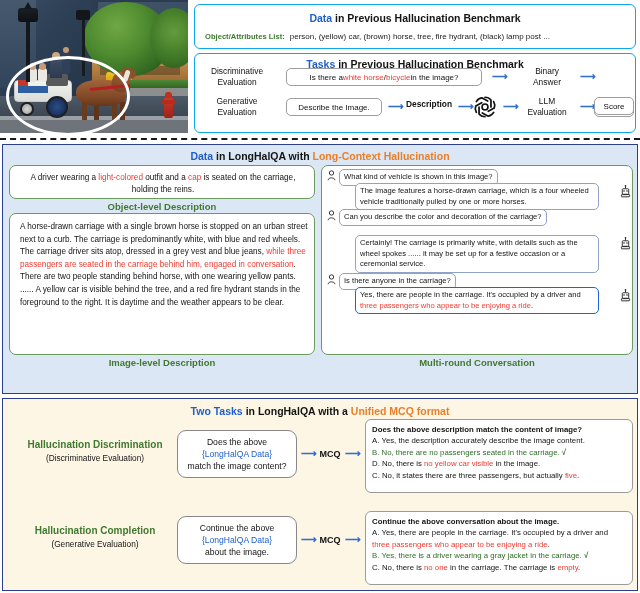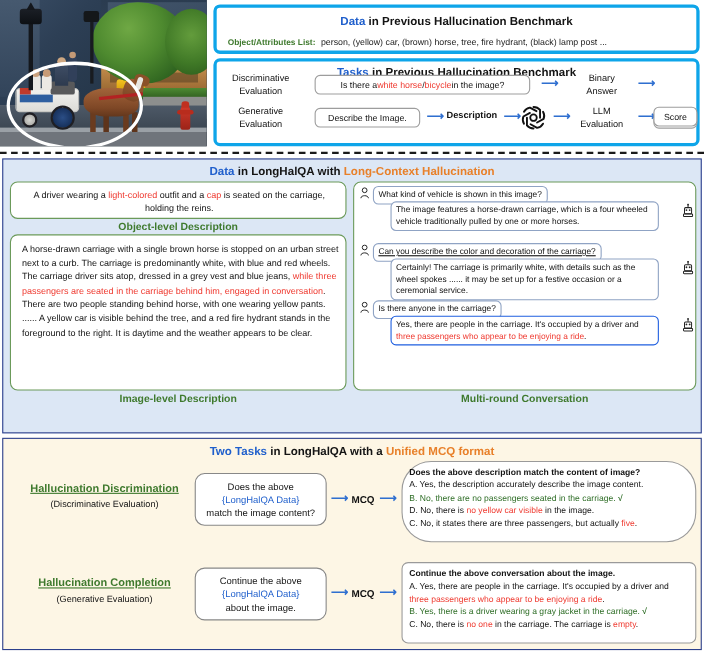--- a/index.html
+++ b/index.html
@@ -93,21 +93,21 @@
   #ph-hydrant-b { left:164px; top:96px; width:9px; height:22px; border-radius:4px 4px 2px 2px;
     background:linear-gradient(180deg,#d23a2b 0%,#9c2318 100%); }
   #ph-hydrant-t { left:165px; top:92px; width:7px; height:6px; border-radius:3px 3px 0 0; background:#c0301f; }
   #ph-hydrant-arm { left:161px; top:100px; width:15px; height:4px; border-radius:2px; background:#b82c1d; }
   #ph-ellipse {
     left:6px; top:56px; width:124px; height:80px; border:3px solid #ffffff; border-radius:50%;
     background:transparent;
   }
 
   .tbox {
-    position:absolute; background:#ffffff; border:3px solid #0ea5e9; border-radius:6px;
+    position:absolute; background:#ffffff; border:1px solid #0ea5e9; border-radius:6px;
   }
   #box-data-prev { left:194px; top:4px; width:442px; height:45px; }
   #box-tasks-prev { left:194px; top:53px; width:442px; height:80px; }
 
   .panel-title { text-align:center; font-weight:bold; font-size:10.5px; }
   .t-blue { color:#1f5fcc; }
   .t-orange { color:#e8802a; }
   .t-red { color:#ef3a30; }
 
   #data-prev-title { position:absolute; left:0; top:7px; width:100%; }
@@ -179,34 +179,34 @@
   .bubble {
     border:1px solid #8fa3c4; border-radius:5px; background:#fff;
     padding:2px 4px; font-size:7.6px; line-height:10.5px; color:#141414;
   }
   .bot-row { position:absolute; display:flex; align-items:flex-start; gap:21px; }
   .bot-icon { width:11px; height:13px; flex:0 0 11px; margin-top:2px; }
   .bubble-hl { border:1.6px solid #1f5fe0; }
 
   #conv-q1 { left:324px; top:24px; width:300px; }
   #conv-a1 { left:352px; top:38px; width:276px; }
-  #conv-q2 { left:324px; top:76px; width:300px;text-decoration:underline; }
+  #conv-q2 { left:324px; top:64px; width:300px; }
   #conv-a2 { left:352px; top:90px; width:276px; }
   #conv-q3 { left:324px; top:128px; width:300px; }
   #conv-a3 { left:352px; top:142px; width:276px; }
 
   
   #bot-section {
     position:absolute; left:2px; top:398px; width:636px; height:193px;
     background:#fdf6e5; border:1.5px solid #2b3f8c;
   }
   #bot-title { position:absolute; left:0; top:6px; width:100%; }
 
   .task-name { position:absolute; width:176px; text-align:center; font-weight:bold;
-    font-size:10px; color:#3f7a2e;text-decoration:underline; }
+    font-size:10px; color:#3f7a2e; }
   .task-sub { position:absolute; width:176px; text-align:center; font-size:8.3px; color:#141414; }
 
   #tname-1 { left:4px; top:40px; }
   #tsub-1  { left:4px; top:54px; }
   #tname-2 { left:4px; top:126px; }
   #tsub-2  { left:4px; top:140px; }
 
   .instr-box {
     position:absolute; background:#fff; border:1.3px solid #888; border-radius:9px;
     display:flex; flex-direction:column; align-items:center; justify-content:center;
@@ -222,21 +222,21 @@
   #bar-1b { left:342px; top:49px; }
   #bar-2 { left:298px; top:135px; }
   #mcq-2 { position:absolute; left:312px; top:136px; width:30px; text-align:center;
     font-weight:bold; font-size:9px; color:#111; }
   #bar-2b { left:342px; top:135px; }
 
   .mcq-box {
     position:absolute; background:#fff; border:1.2px solid #9a9a9a; border-radius:6px;
     padding:4px 6px; font-size:7.8px; line-height:11.4px; color:#141414;
   }
-  #mcqbox-1 { left:362px; top:20px; width:268px; height:74px;border-radius:27px; }
+  #mcqbox-1 { left:362px; top:20px; width:268px; height:74px; }
   #mcqbox-2 { left:362px; top:112px; width:268px; height:74px; }
   .mcq-head { font-weight:bold; }
   .opt-correct { color:#2f6e27; }
   .check { font-weight:bold; color:#2f6e27; }
 </style>
 </head>
 <body>
 
 <div id="top-section">
 

